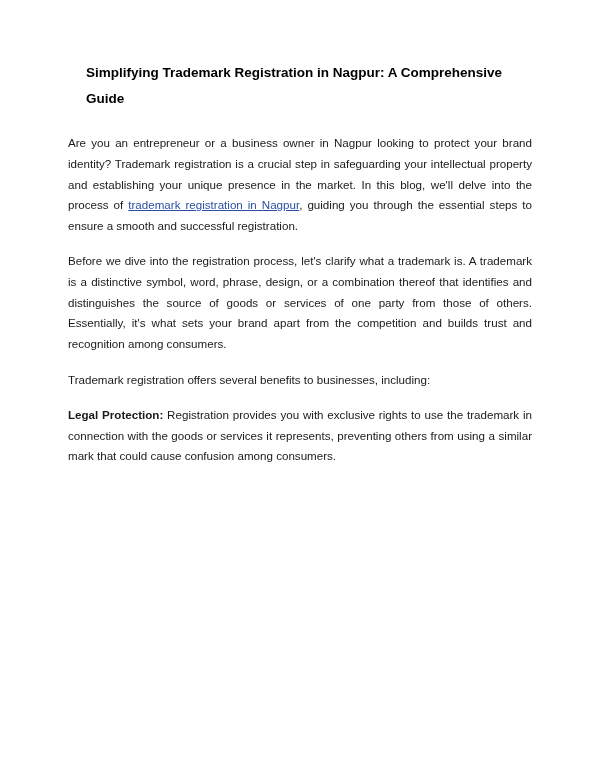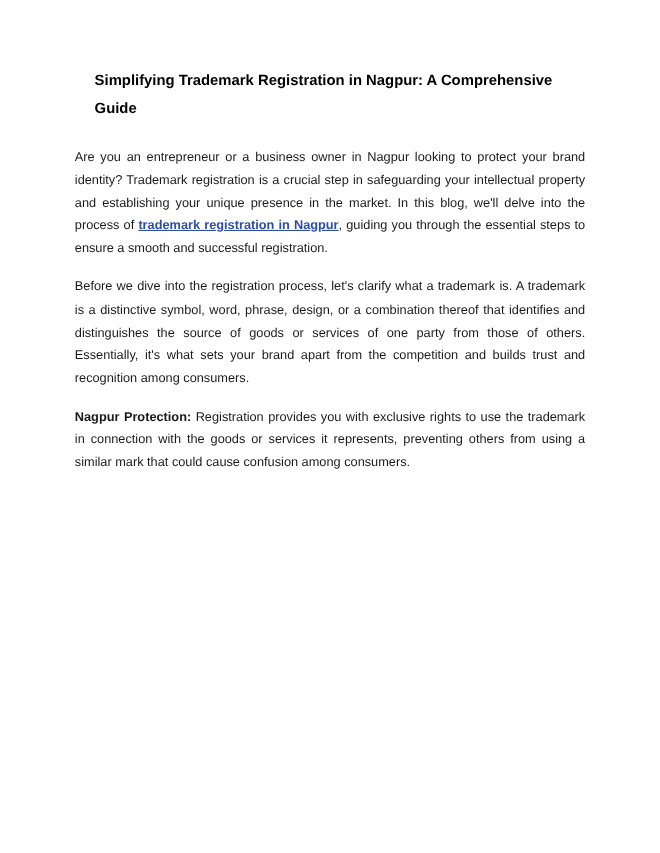--- a/index.html
+++ b/index.html
@@ -47,35 +47,36 @@
     color: #000000;
     line-height: 1.78;
     margin: 0 0 15px 0;
   }
   .lead {
     font-weight: bold;
   }
   a.inline-link {
     color: #2d4ea2;
     text-decoration: underline;
-    font-weight: bold;
+    font-weight: normal;
   }
 </style>
 </head>
 <body>
 
 <div class="page">
   <div class="content">
 
     <h1 class="doc-title">Simplifying Trademark Registration in Nagpur: A Comprehensive Guide</h1>
 
     <p class="para"><span>Are you an entrepreneur or a business owner in Nagpur looking to protect your brand identity? Trademark registration is a crucial step in safeguarding your intellectual property and establishing your unique presence in the market. In this blog, we'll delve into the process of </span><a class="inline-link" href="#">trademark registration in Nagpur</a><span>, guiding you through the essential steps to ensure a smooth and successful registration.</span></p>
 
     <p class="para">Before we dive into the registration process, let's clarify what a trademark is. A trademark is a distinctive symbol, word, phrase, design, or a combination thereof that identifies and distinguishes the source of goods or services of one party from those of others. Essentially, it's what sets your brand apart from the competition and builds trust and recognition among consumers.</p>
 
+    <p class="para">Trademark registration offers several benefits to businesses, including:</p>
 
-    <p class="para"><span class="lead">Nagpur Protection:</span><span> Registration provides you with exclusive rights to use the trademark in connection with the goods or services it represents, preventing others from using a similar mark that could cause confusion among consumers.</span></p>
+    <p class="para"><span class="lead">Legal Protection:</span><span> Registration provides you with exclusive rights to use the trademark in connection with the goods or services it represents, preventing others from using a similar mark that could cause confusion among consumers.</span></p>
 
 
 
 
   </div>
 </div>
 
 </body></html>

